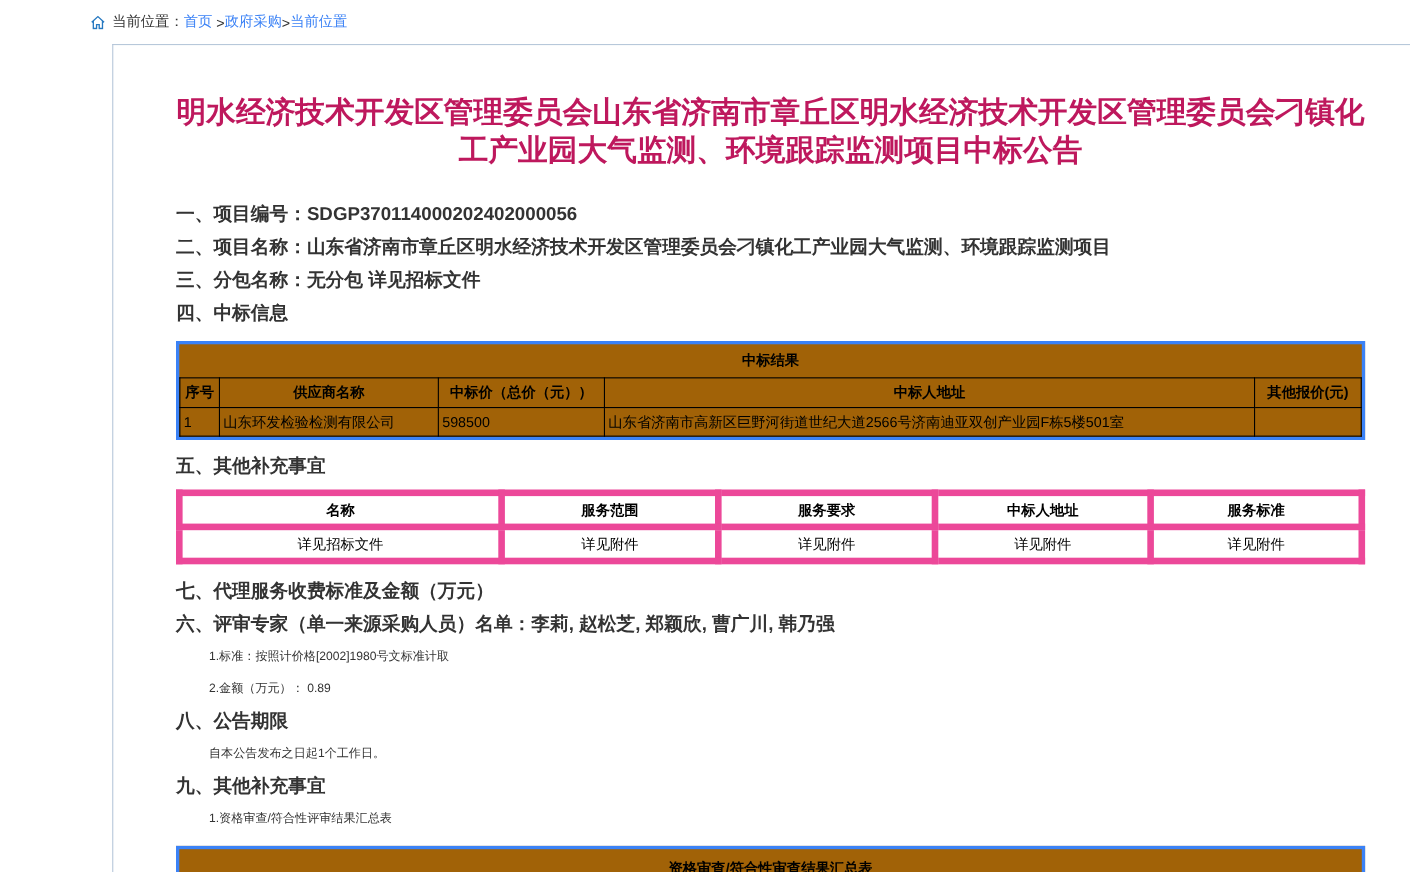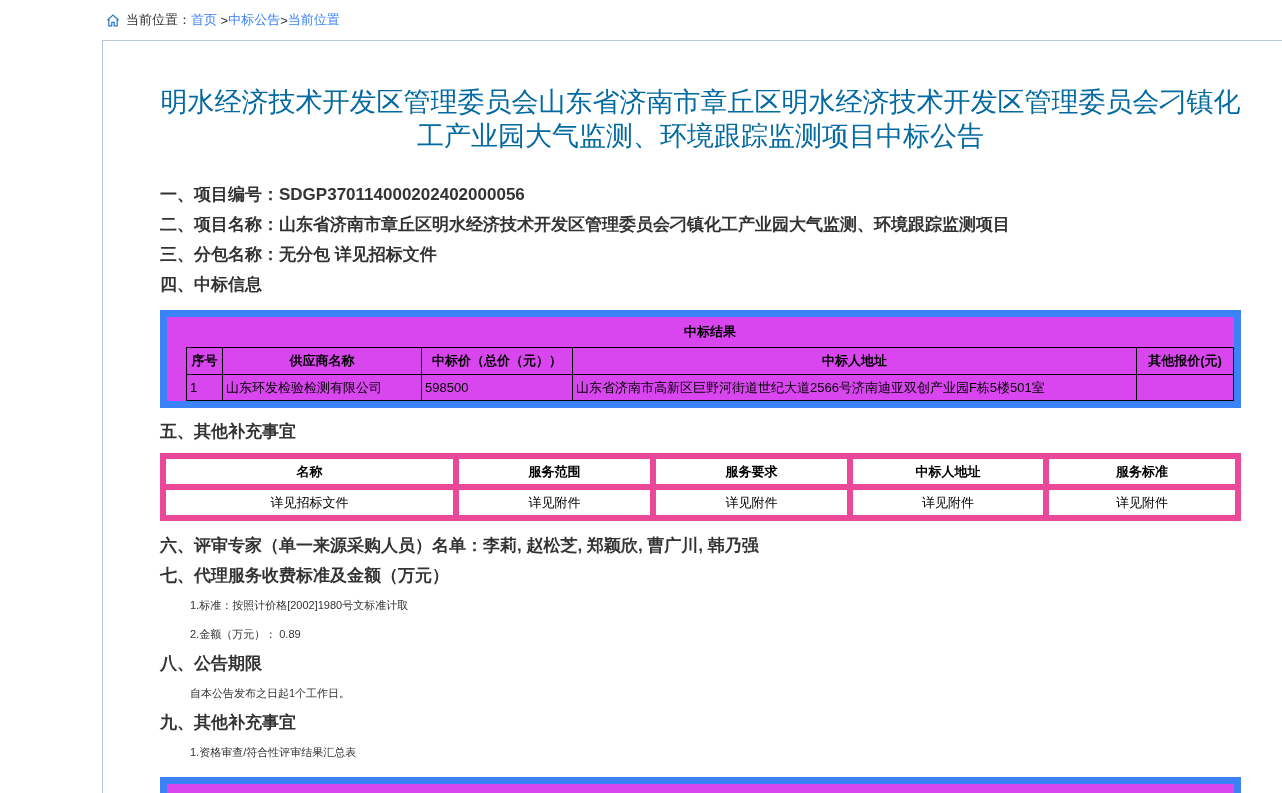--- a/index.html
+++ b/index.html
@@ -5,40 +5,40 @@
   * { box-sizing: border-box; }
   html, body { margin: 0; padding: 0; }
   body {
     width: 1282px; height: 793px; overflow: hidden;
     background: #ffffff; color: #333333;
     font-family: "Liberation Sans", "DejaVu Sans", sans-serif;
   }
   
   .topbar {
     height: 40px; display: flex; align-items: center;
-    padding-left: 106px; font-size: 13px; color: #333; text-align: center;
+    padding-left: 82px; font-size: 13px; color: #333; text-align: center;
   }
   .topbar .home-ico { display: inline-flex; margin-right: 6px; }
   .topbar a { color: #3b82f6; text-decoration: none; cursor: pointer; }
   .crumb-sep { white-space: pre; }
   
   .card {
     margin-left: 102px; width: 1180px; min-height: 1100px;
     border: 1px solid #b7c8da; border-right: none;
     background: #fff; padding: 44px 41px 40px 57px;
   }
   .title {
     margin: 0; text-align: center;
-    font-size: 27px; line-height: 34px; font-weight: normal; color: #0369a1;
+    font-size: 27px; line-height: 34px; font-weight: bold; color: #be185d;
   }
   .sec { font-size: 17px; line-height: 18px; font-weight: bold; color: #333; margin: 12px 0; }
   .sec.first { margin-top: 33px; }
   .para { font-size: 11px; line-height: 17px; margin: 12px 0; padding-left: 30px; color: #333; }
   
-  .tblwrap { border: 7px solid #3b82f6; margin: 16px 0 15px 0; background: #d946ef; padding-left: 19px; }
+  .tblwrap { border: 3px solid #3b82f6; margin: 16px 0 15px 0; background: #a16207; }
   .tblcaption {
     height: 30px; display: flex; align-items: center; justify-content: center;
     font-size: 13px; font-weight: bold; color: #000;
   }
   .t3cap { height: 35px; }
   table { width: 100%; border-collapse: collapse; table-layout: fixed; font-size: 13px; color: #000; }
   .dark th, .dark td { border: 1px solid #000; }
   .blue th, .blue td { border: 6px solid #ec4899; }
   th { font-weight: bold; text-align: center; padding: 2px 4px; }
   .t1 th { height: 27px; }
@@ -51,21 +51,21 @@
 
 <div class="topbar">
   <span class="home-ico">
     <svg width="14" height="13" viewBox="0 0 16 15">
       <path d="M1.5 7.2 L8 1.2 L14.5 7.2 M3.2 6 V13.7 H6.6 V9.6 H9.4 V13.7 H12.8 V6" fill="none" stroke="#2779c1" stroke-width="1.4"></path>
     </svg>
   </span>
   <span>当前位置：</span>
   <a>首页</a>
   <span class="crumb-sep"> &gt;</span>
-  <a>中标公告</a>
+  <a>政府采购</a>
   <span class="crumb-sep">&gt;</span>
   <a>当前位置</a>
 </div>
 
 <div class="card">
 
   <h1 class="title">明水经济技术开发区管理委员会山东省济南市章丘区明水经济技术开发区管理委员会刁镇化工产业园大气监测、环境跟踪监测项目中标公告</h1>
 
   <div class="sec first">一、项目编号：SDGP370114000202402000056</div>
   <div class="sec">二、项目名称：山东省济南市章丘区明水经济技术开发区管理委员会刁镇化工产业园大气监测、环境跟踪监测项目</div>
@@ -122,23 +122,23 @@
     <tr>
       <td>详见招标文件</td>
       <td>详见附件</td>
       <td>详见附件</td>
       <td>详见附件</td>
       <td>详见附件</td>
     </tr>
   </tbody>
     </table>
 
+  <div class="sec">七、代理服务收费标准及金额（万元）</div>
+
   <div class="sec">六、评审专家（单一来源采购人员）名单：李莉, 赵松芝, 郑颖欣, 曹广川, 韩乃强</div>
-
-  <div class="sec">七、代理服务收费标准及金额（万元）</div>
   <div class="para">1.标准：按照计价格[2002]1980号文标准计取</div>
   <div class="para">2.金额（万元）： 0.89</div>
 
   <div class="sec">八、公告期限</div>
   <div class="para">自本公告发布之日起1个工作日。</div>
 
   <div class="sec">九、其他补充事宜</div>
   <div class="para">1.资格审查/符合性评审结果汇总表</div>
 
   <div class="tblwrap">

